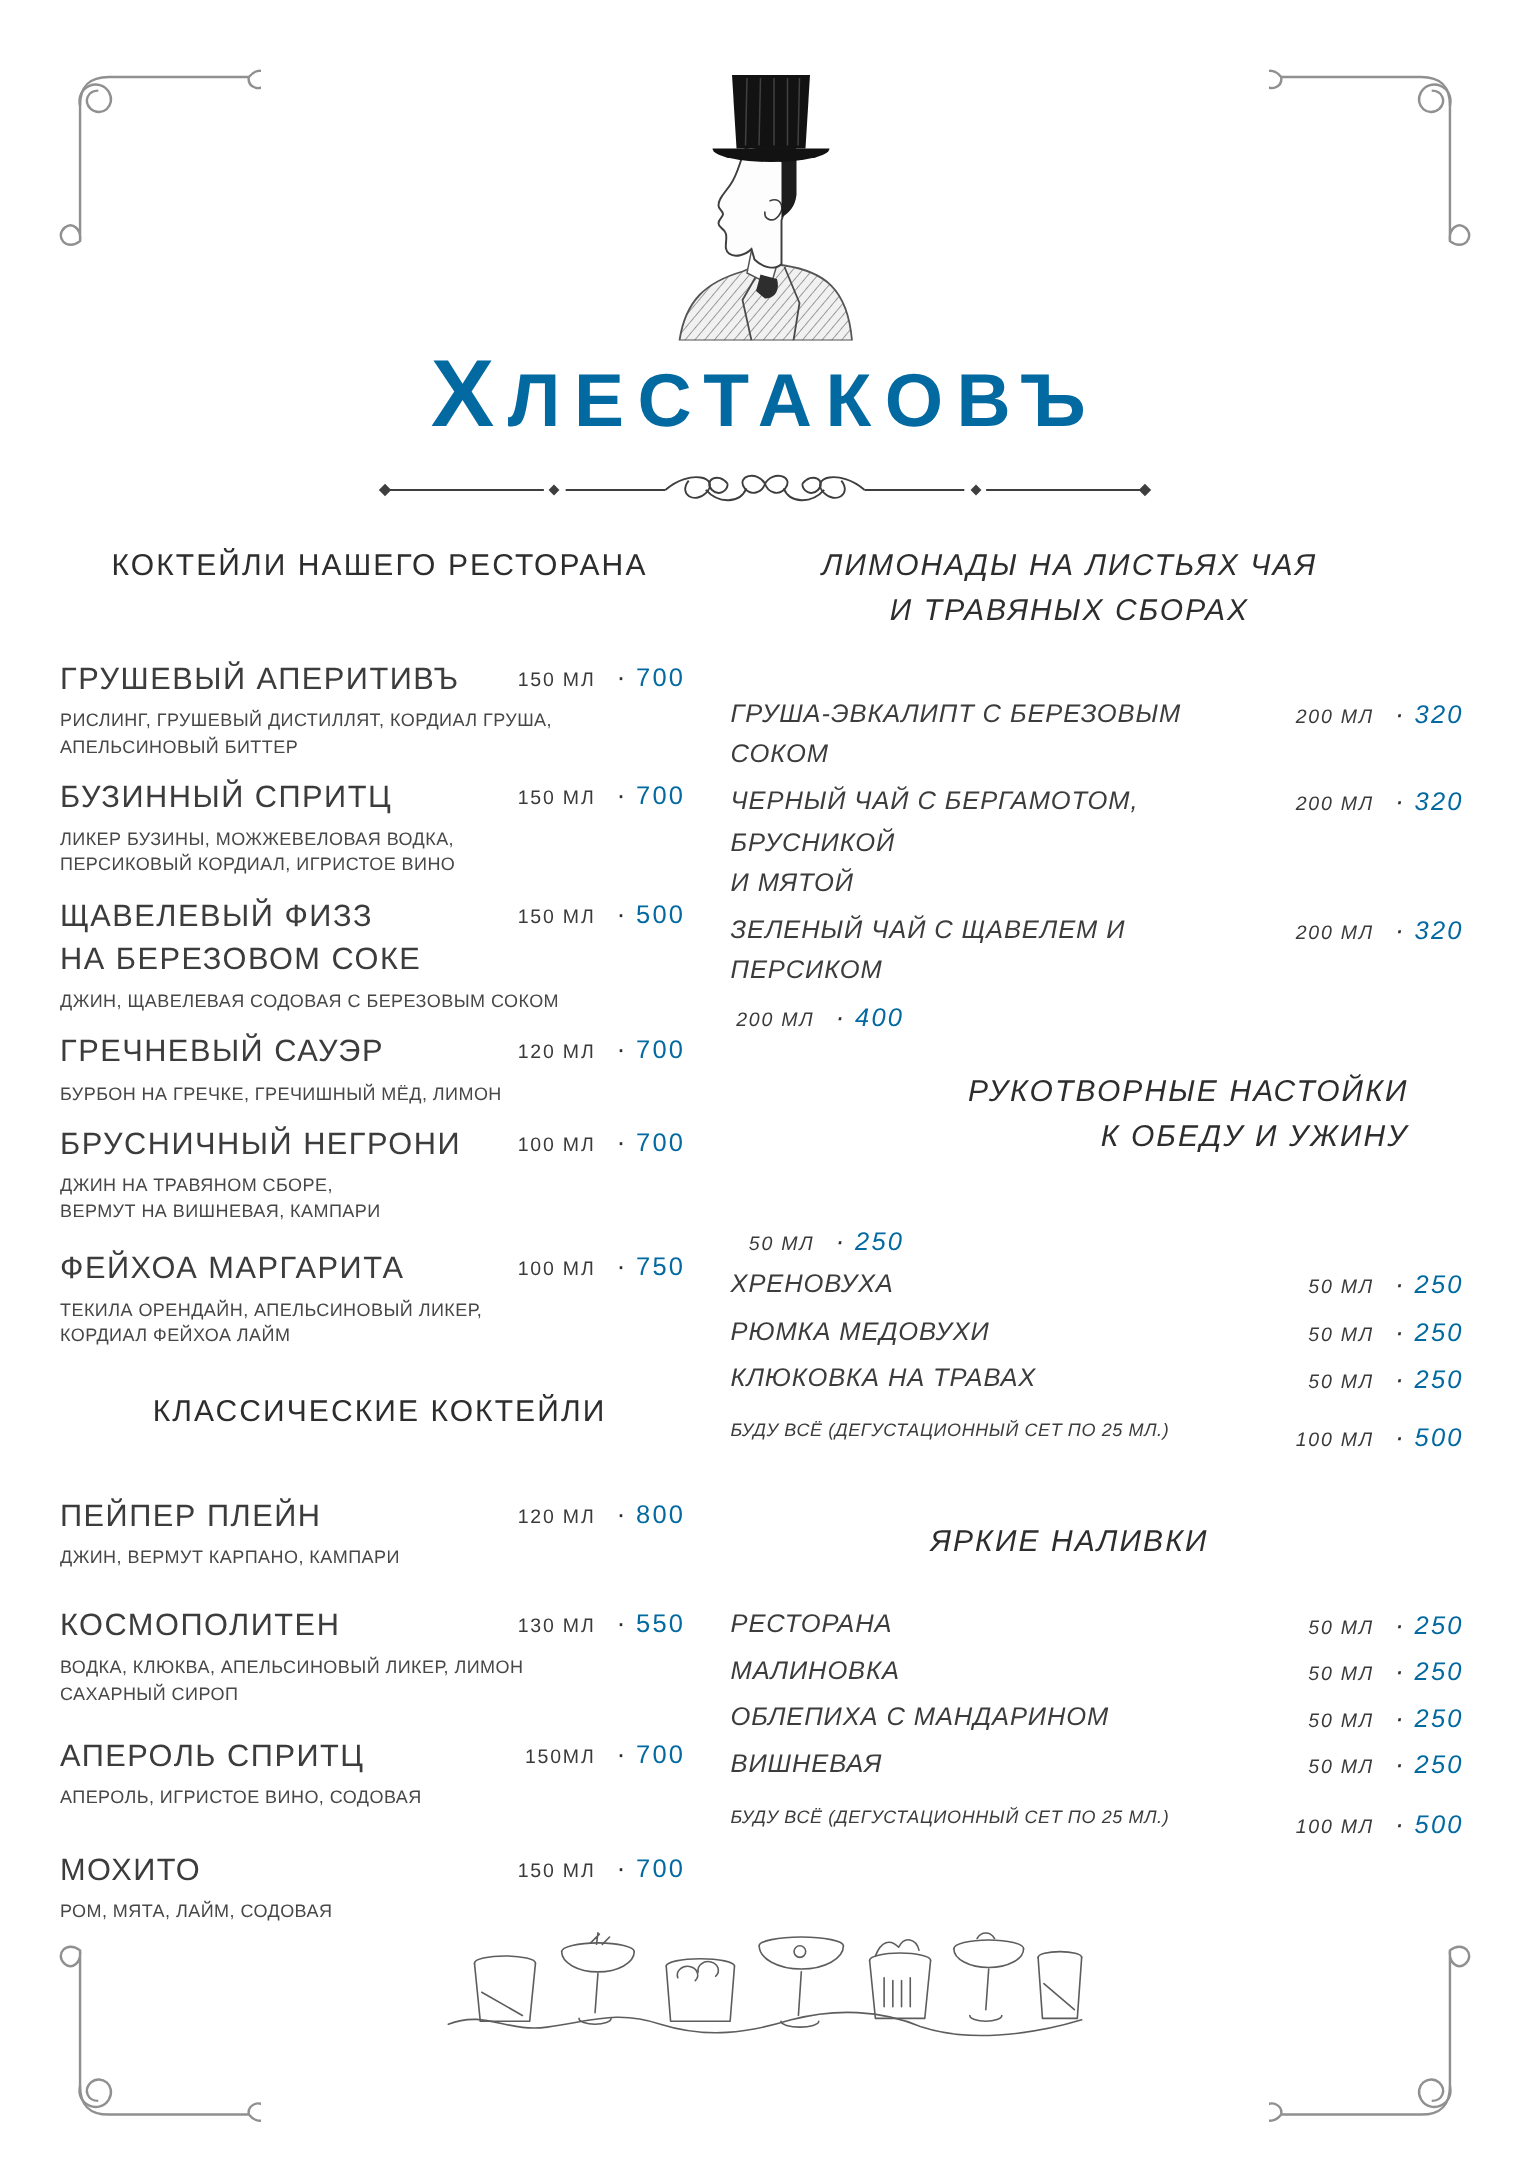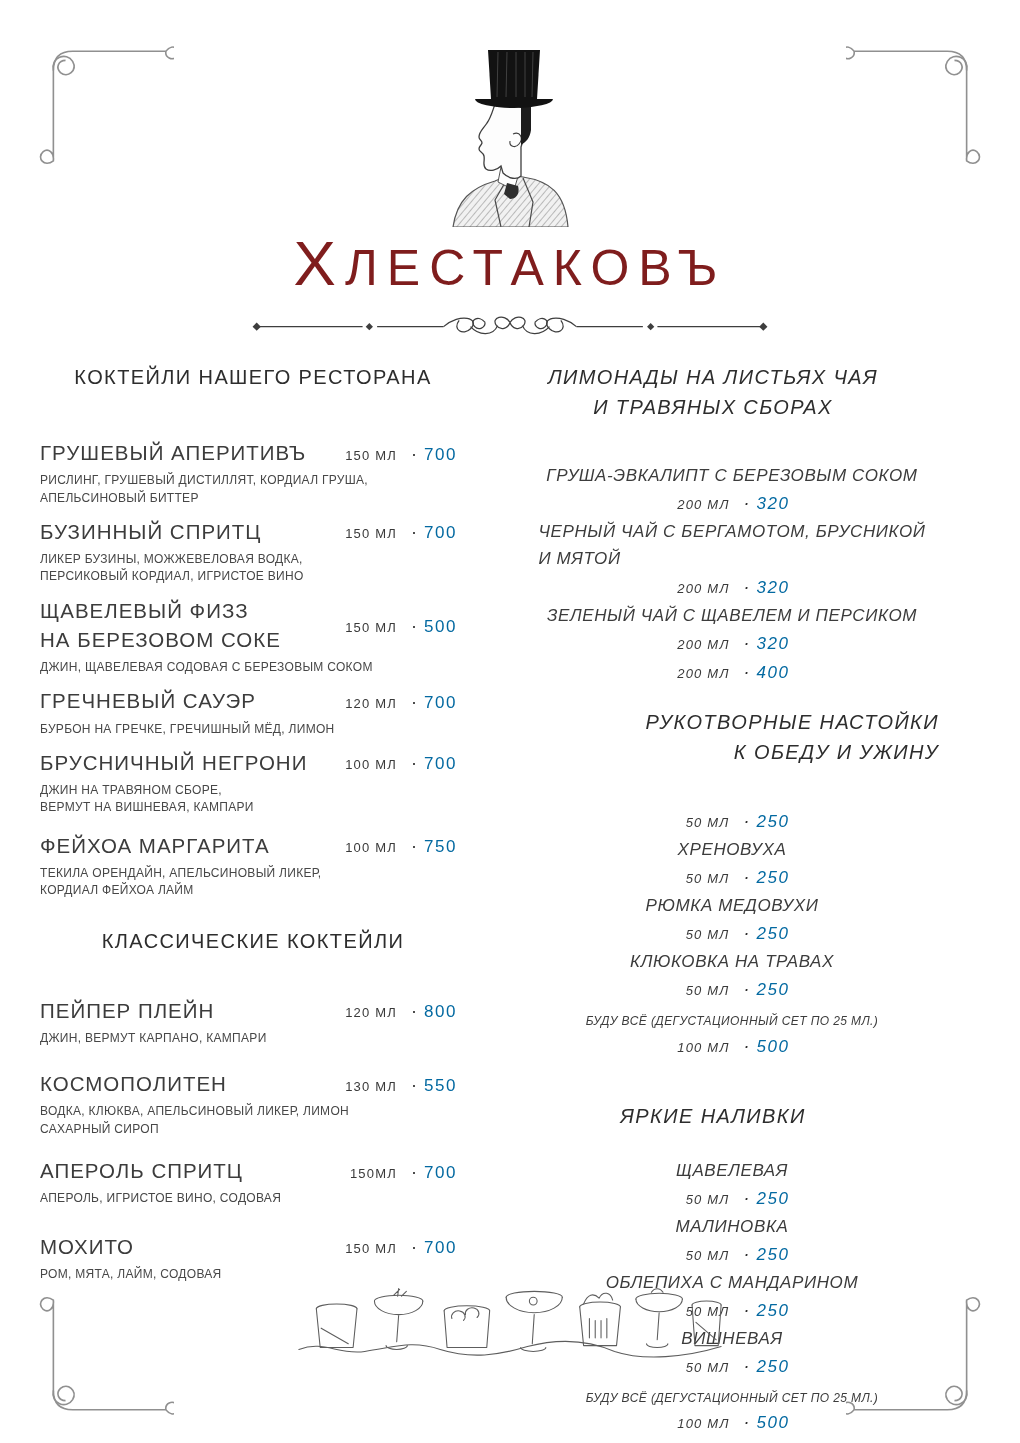--- a/index.html
+++ b/index.html
@@ -15,22 +15,22 @@
   .corner { position:absolute; width:148px; height:148px; }
   .corner.tl { left:26px;  top:30px; }
   .corner.tr { right:26px; top:30px;  transform:scaleX(-1); }
   .corner.bl { left:26px;  bottom:12px; transform:scaleY(-1); }
   .corner.br { right:26px; bottom:12px; transform:scale(-1,-1); }
 
   
   .brand { position:absolute; left:0; right:0; top:42px; text-align:center; }
   .gent  { width:150px; height:185px; display:block; margin:0 auto; }
   .menu-title {
-    margin:2px 0 0; font-weight:400; font-size:50px; letter-spacing:9px;
-    color:#7f1d1d; text-transform:uppercase; line-height:1.1;
+    margin:2px 0 0; font-weight:700; font-size:50px; letter-spacing:9px;
+    color:#0369a1; text-transform:uppercase; line-height:1.1;
   }
   .menu-title::first-letter { font-size:1.27em; }
   .divider { display:block; width:540px; margin:10px auto 0; }
 
   
   .col { position:absolute; top:362px; }
   .col-left  { left:40px;  width:426px; }
   .col-right { left:487px; width:498px;font-style:italic; }
 
   .sec-header {
@@ -42,36 +42,36 @@
   .col-right .sec-header       { padding-right:46px; margin-bottom:40px; }
   .col-right .sec-header.later { margin-top:24px;text-align:right; }
   .col-right .sec-header.last  { margin-top:44px; margin-bottom:26px; }
 
   
   .item { margin-bottom:10px; }
   .item.g14 { margin-bottom:14px; }
   .item.g18 { margin-bottom:18px; }
   .item.g22 { margin-bottom:22px; }
   .item.g24 { margin-bottom:24px; }
-  .row  { display:flex; justify-content:space-between; align-items:center; }
+  .row  { display:flex; justify-content:space-between; align-items:flex-start; }
   .name {
     font-size:20.5px; letter-spacing:1px; color:#3c3c3c; line-height:1.42;
     white-space:pre-line; flex:1 1 auto;
   }
   .vp { display:flex; align-items:baseline; white-space:nowrap; flex:0 0 auto; padding-top:3px; }
   .vol   { font-size:13px; letter-spacing:1.2px; color:#3a3a3a; min-width:56px; text-align:right; }
   .sep   { font-size:18px; color:#2e2e2e; margin:0 7px 0 14px; }
   .price { font-size:17px; color:#0369a1; letter-spacing:1.5px; min-width:42px; }
   .desc {
     margin-top:5px; font-size:12px; letter-spacing:0.3px; color:#474747;
     line-height:1.45; white-space:pre-line;
   }
 
   
-  .r-row { display:flex; justify-content:space-between; align-items:center; margin-bottom:4px;flex-direction:column; }
+  .r-row { display:flex; justify-content:space-between; align-items:flex-start; margin-bottom:4px; }
   .r-name {
     font-size:17px; letter-spacing:0.6px; color:#3c3c3c; line-height:1.6;
     white-space:pre-line; flex:1 1 auto; padding-right:8px;
   }
   .r-row .vp { padding-top:4px; }
   .r-row.footer { margin-top:12px; }
   .r-row.footer .r-name { font-size:12px; white-space:nowrap; letter-spacing:0.4px; }
 
   
   .glasses { position:absolute; left:50%; transform:translateX(-50%); top:1272px; width:436px; height:92px; }
@@ -363,21 +363,21 @@
       <div class="vp">
         <span class="vol">100 МЛ</span>
         <span class="sep">·</span>
         <span class="price">500</span>
       </div>
     </div>
 
     <h2 class="sec-header last">ЯРКИЕ НАЛИВКИ</h2>
 
     <div class="r-row">
-      <div class="r-name">ЩАВЕЛЕВАЯ</div>
+      <div class="r-name">РЕСТОРАНА</div>
       <div class="vp">
         <span class="vol">50 МЛ</span>
         <span class="sep">·</span>
         <span class="price">250</span>
       </div>
     </div>
     <div class="r-row">
       <div class="r-name">МАЛИНОВКА</div>
       <div class="vp">
         <span class="vol">50 МЛ</span>

